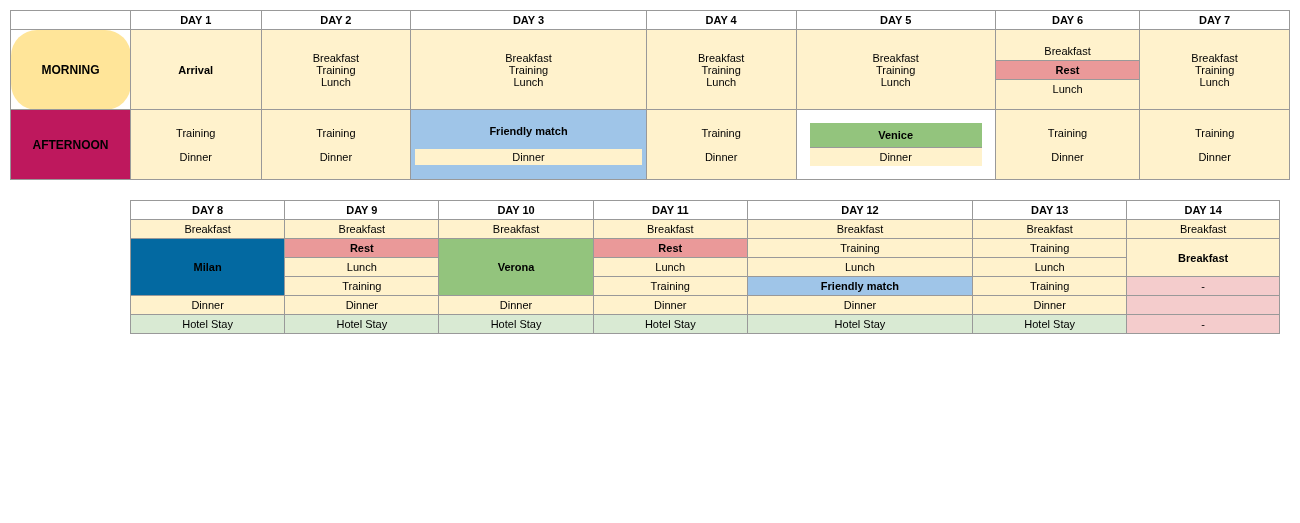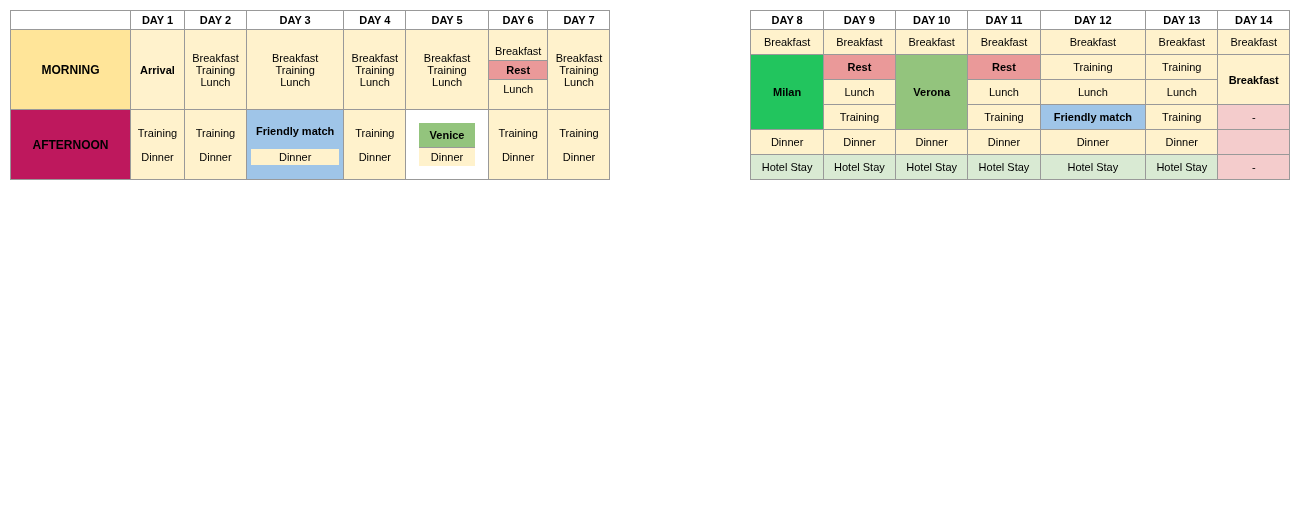--- a/index.html
+++ b/index.html
@@ -6,20 +6,21 @@
     body {
       font-family: Arial, sans-serif;
       font-size: 11px;
       background: #fff;
       padding: 10px;
       width: 1300px;
     }
 
     .schedule-container {
       display: flex;
+      flex-direction: column;
       gap: 20px;
     }
 
     table {
       border-collapse: collapse;
       width: 100%;
     }
 
     td, th {
       border: 1px solid #999;
@@ -48,21 +49,21 @@
     .nightstay-cell {
       background-color: #d9ead3;
     }
 
     .friendly-match-cell {
       background-color: #9fc5e8;
       font-weight: bold;
     }
 
     .milan-cell {
-      background-color: #22c55e;
+      background-color: #0369a1;
       font-weight: bold;
     }
 
     .verona-cell {
       background-color: #93c47d;
       font-weight: bold;
     }
 
     .rest-cell {
       background-color: #ea9999;
@@ -91,21 +92,21 @@
         <td class="day-header">DAY 3</td>
         <td class="day-header">DAY 4</td>
         <td class="day-header">DAY 5</td>
         <td class="day-header">DAY 6</td>
         <td class="day-header">DAY 7</td>
       </tr>
     </thead>
     <tbody>
 
       <tr>
-        <td class="row-header" rowspan="1" style="background:#ffe599; font-weight:bold;">MORNING</td>
+        <td class="row-header" rowspan="1" style="background:#ffe599; font-weight:bold;border-radius:26px;">MORNING</td>
 
         <td class="morning-cell" style="height:80px;">
           <strong>Arrival</strong>
         </td>
 
         <td class="morning-cell">
           <span>Breakfast</span><br>
           <span>Training</span><br>
           <span>Lunch</span>
         </td>

